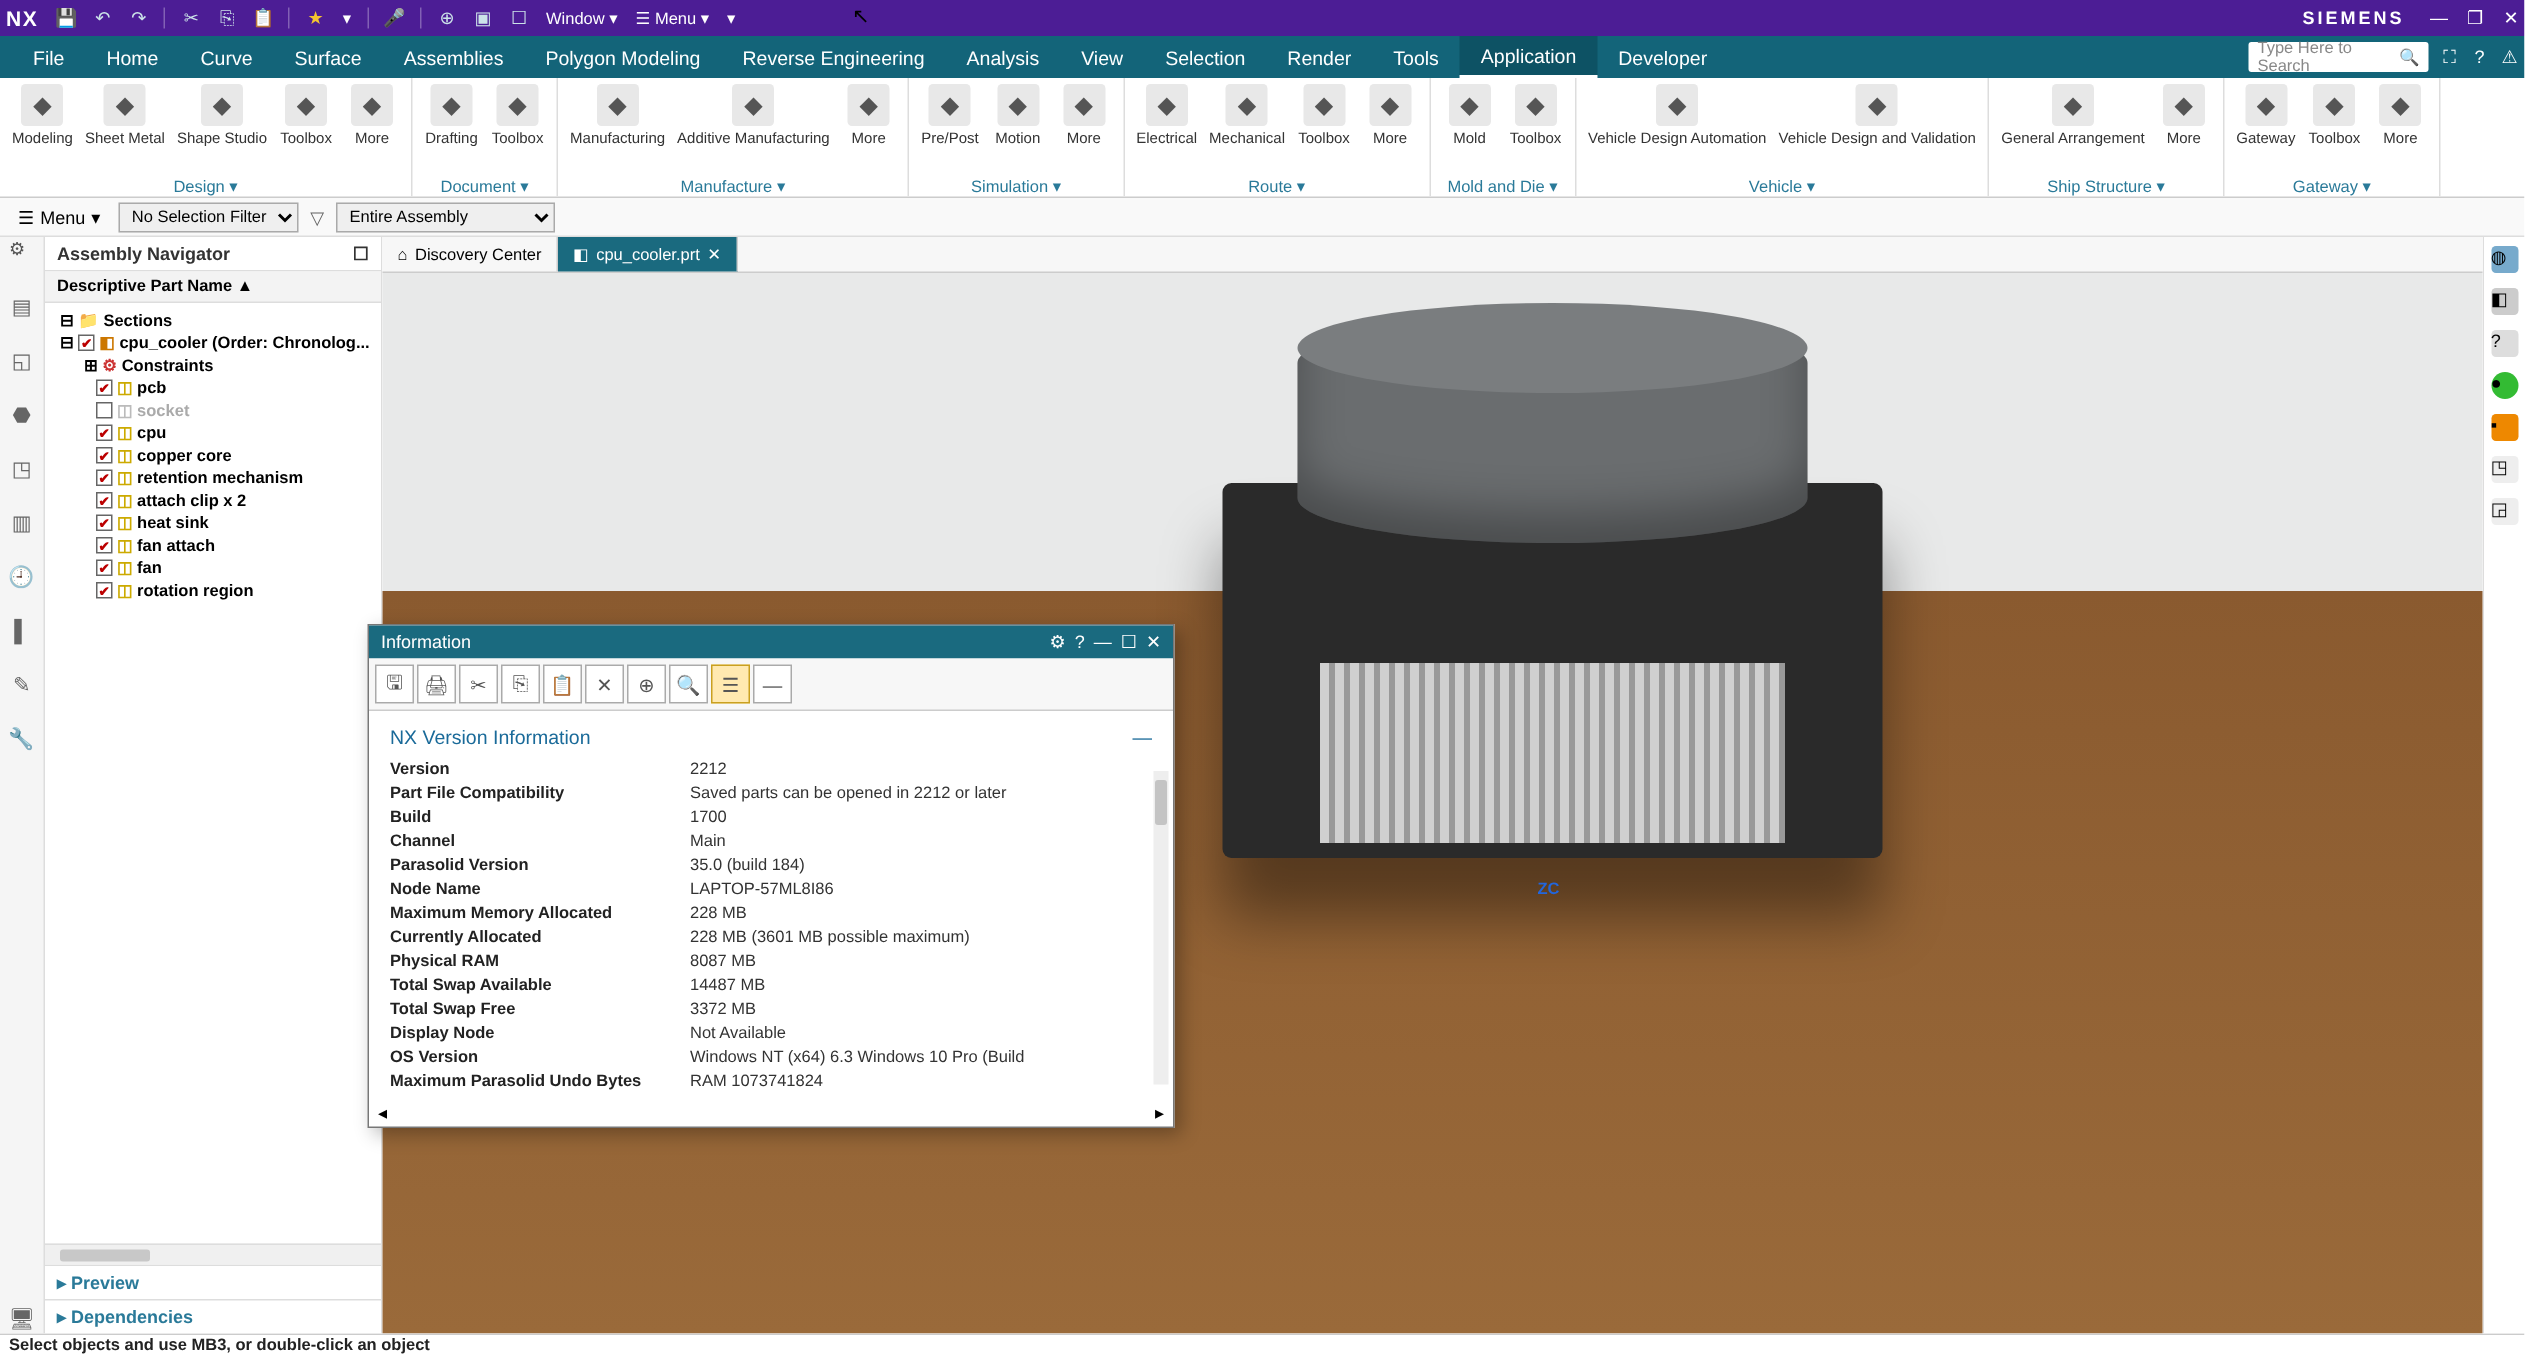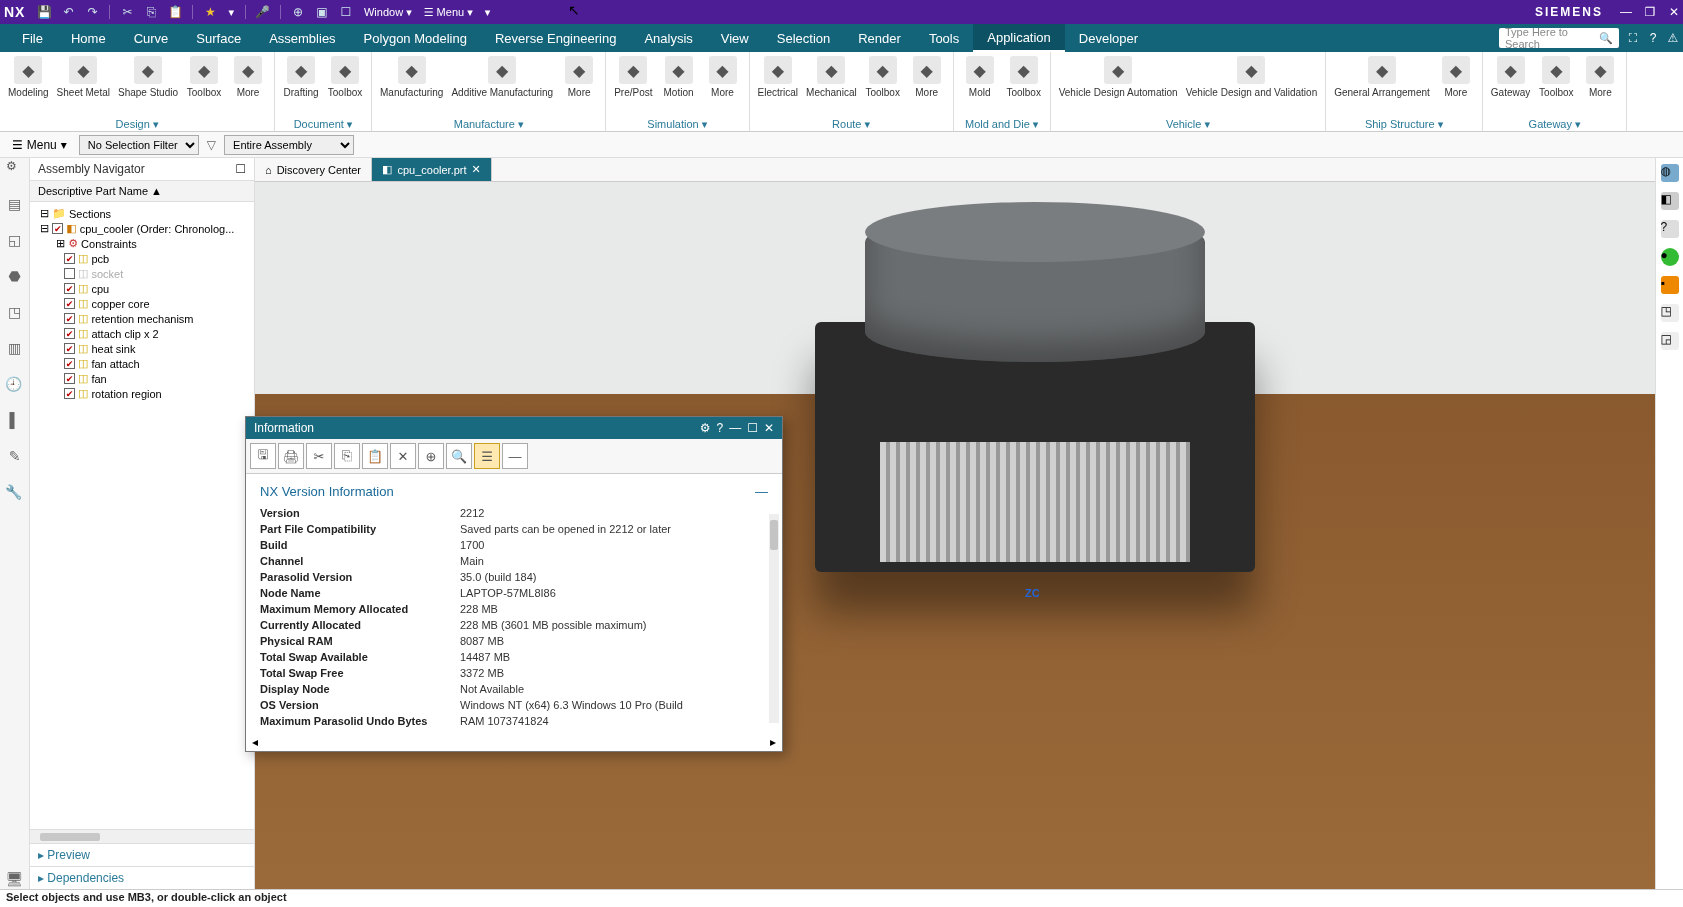--- a/index.html
+++ b/index.html
@@ -35,21 +35,21 @@
 
 .filterbar { background: #f9f9f9; border-bottom: 1px solid #ddd; height: 26px; display: flex; align-items: center; padding: 0 4px; gap: 4px; }
 .filterbar .menu-btn { padding: 0 8px; font-size: 12px; display:flex; align-items:center; gap:4px;}
 .filterbar select { height: 20px; font-size: 11px; border: 1px solid #aaa; padding: 0 4px; }
 
 
 .main { flex: 1; display: flex; overflow: hidden; position: relative; }
 .lefticons { width: 30px; background: #f5f5f5; border-right: 1px solid #ddd; display: flex; flex-direction: column; align-items: center; padding-top: 6px; gap: 16px; }
 .lefticons .li-icon { width: 20px; height: 20px; display:flex; align-items:center; justify-content:center; color:#666; font-size:14px;}
 
-.navpanel { width: 225px; border-right: 1px solid #ddd; display: flex; flex-direction: column; background: #fff; }
+.navpanel { width: 225px; border-right: 1px solid #ddd; display: flex; flex-direction: column; background: #fff; font-weight: bold; }
 .navpanel .nav-title { padding: 4px 8px; font-size: 12px; color: #333; border-bottom: 1px solid #ddd; display:flex; justify-content: space-between; align-items:center;}
 .navpanel .nav-header { padding: 4px 8px; font-size: 11px; background: #f3f3f3; border-bottom: 1px solid #ddd; }
 .navpanel .tree { flex: 1; overflow: auto; padding: 4px 4px; font-size: 11px; }
 .navpanel .tree .node { display: flex; align-items: center; gap: 3px; padding: 1px 0; white-space: nowrap; }
 .navpanel .tree .chk { width:11px; height:11px; border:1px solid #666; display:inline-flex; align-items:center; justify-content:center; font-size:9px; color:#b00;}
 .navpanel .tree .chk.checked::after { content:"✔"; }
 .navpanel .tree .chk.unchecked { color: transparent; }
 .navpanel .collapsible { padding: 4px 8px; color: #2a7a99; font-size: 12px; border-top: 1px solid #ddd; cursor:pointer; }
 .navpanel .collapsible::before { content:"▸ "; color:#2a7a99; }
 .navpanel .hscroll { height:14px; background:#f0f0f0; border-top:1px solid #ddd; position:relative;}
@@ -308,21 +308,21 @@
         </div>
       </div>
       <div class="group-title">Gateway ▾</div>
     </div>
   </div>
 
 <div class="filterbar">
   <span class="menu-btn">☰ <span>Menu</span> ▾</span>
   <select><option>No Selection Filter</option></select>
   <span style="padding:0 4px;color:#666">▽</span>
-  <select style="width:130px"><option>Entire Assembly</option></select>
+  <select style="width:146px"><option>Entire Assembly</option></select>
 </div>
 
 <div class="main">
   <div class="lefticons">
     <span class="gear-top">⚙</span>
     <div style="height:14px"></div>
     <div class="li-icon">▤</div>
     <div class="li-icon">◱</div>
     <div class="li-icon">⬣</div>
     <div class="li-icon">◳</div>

